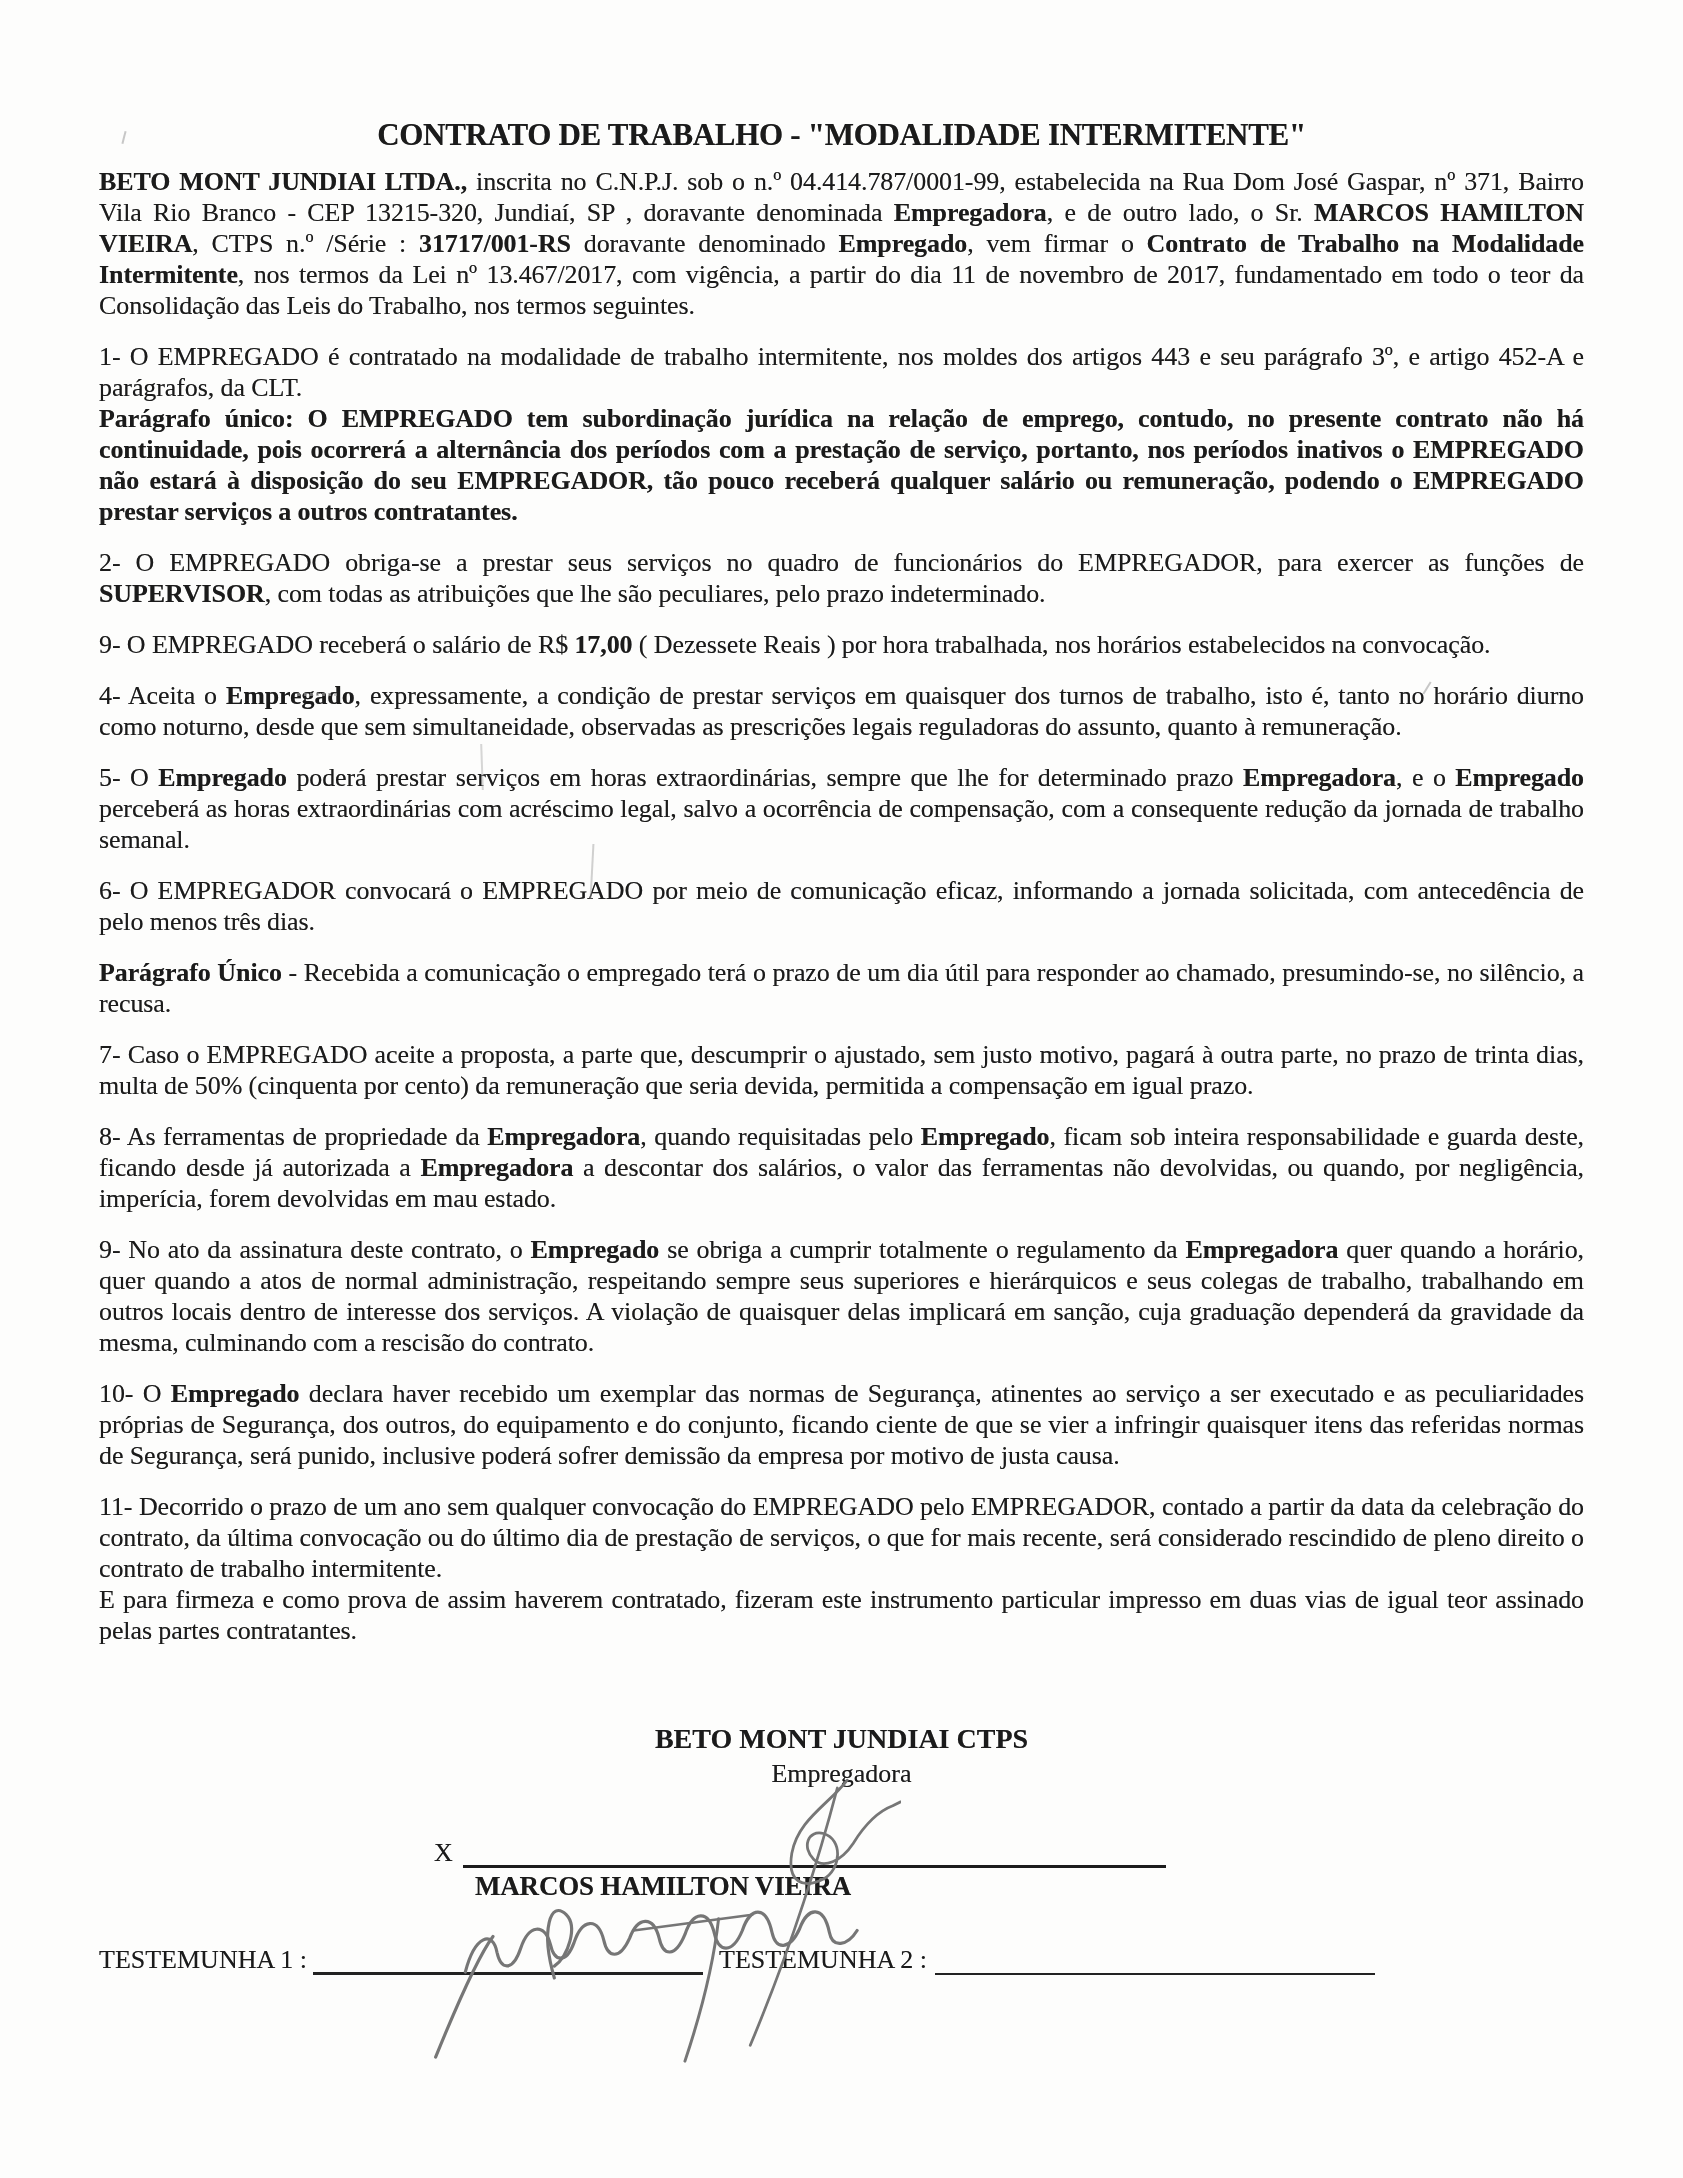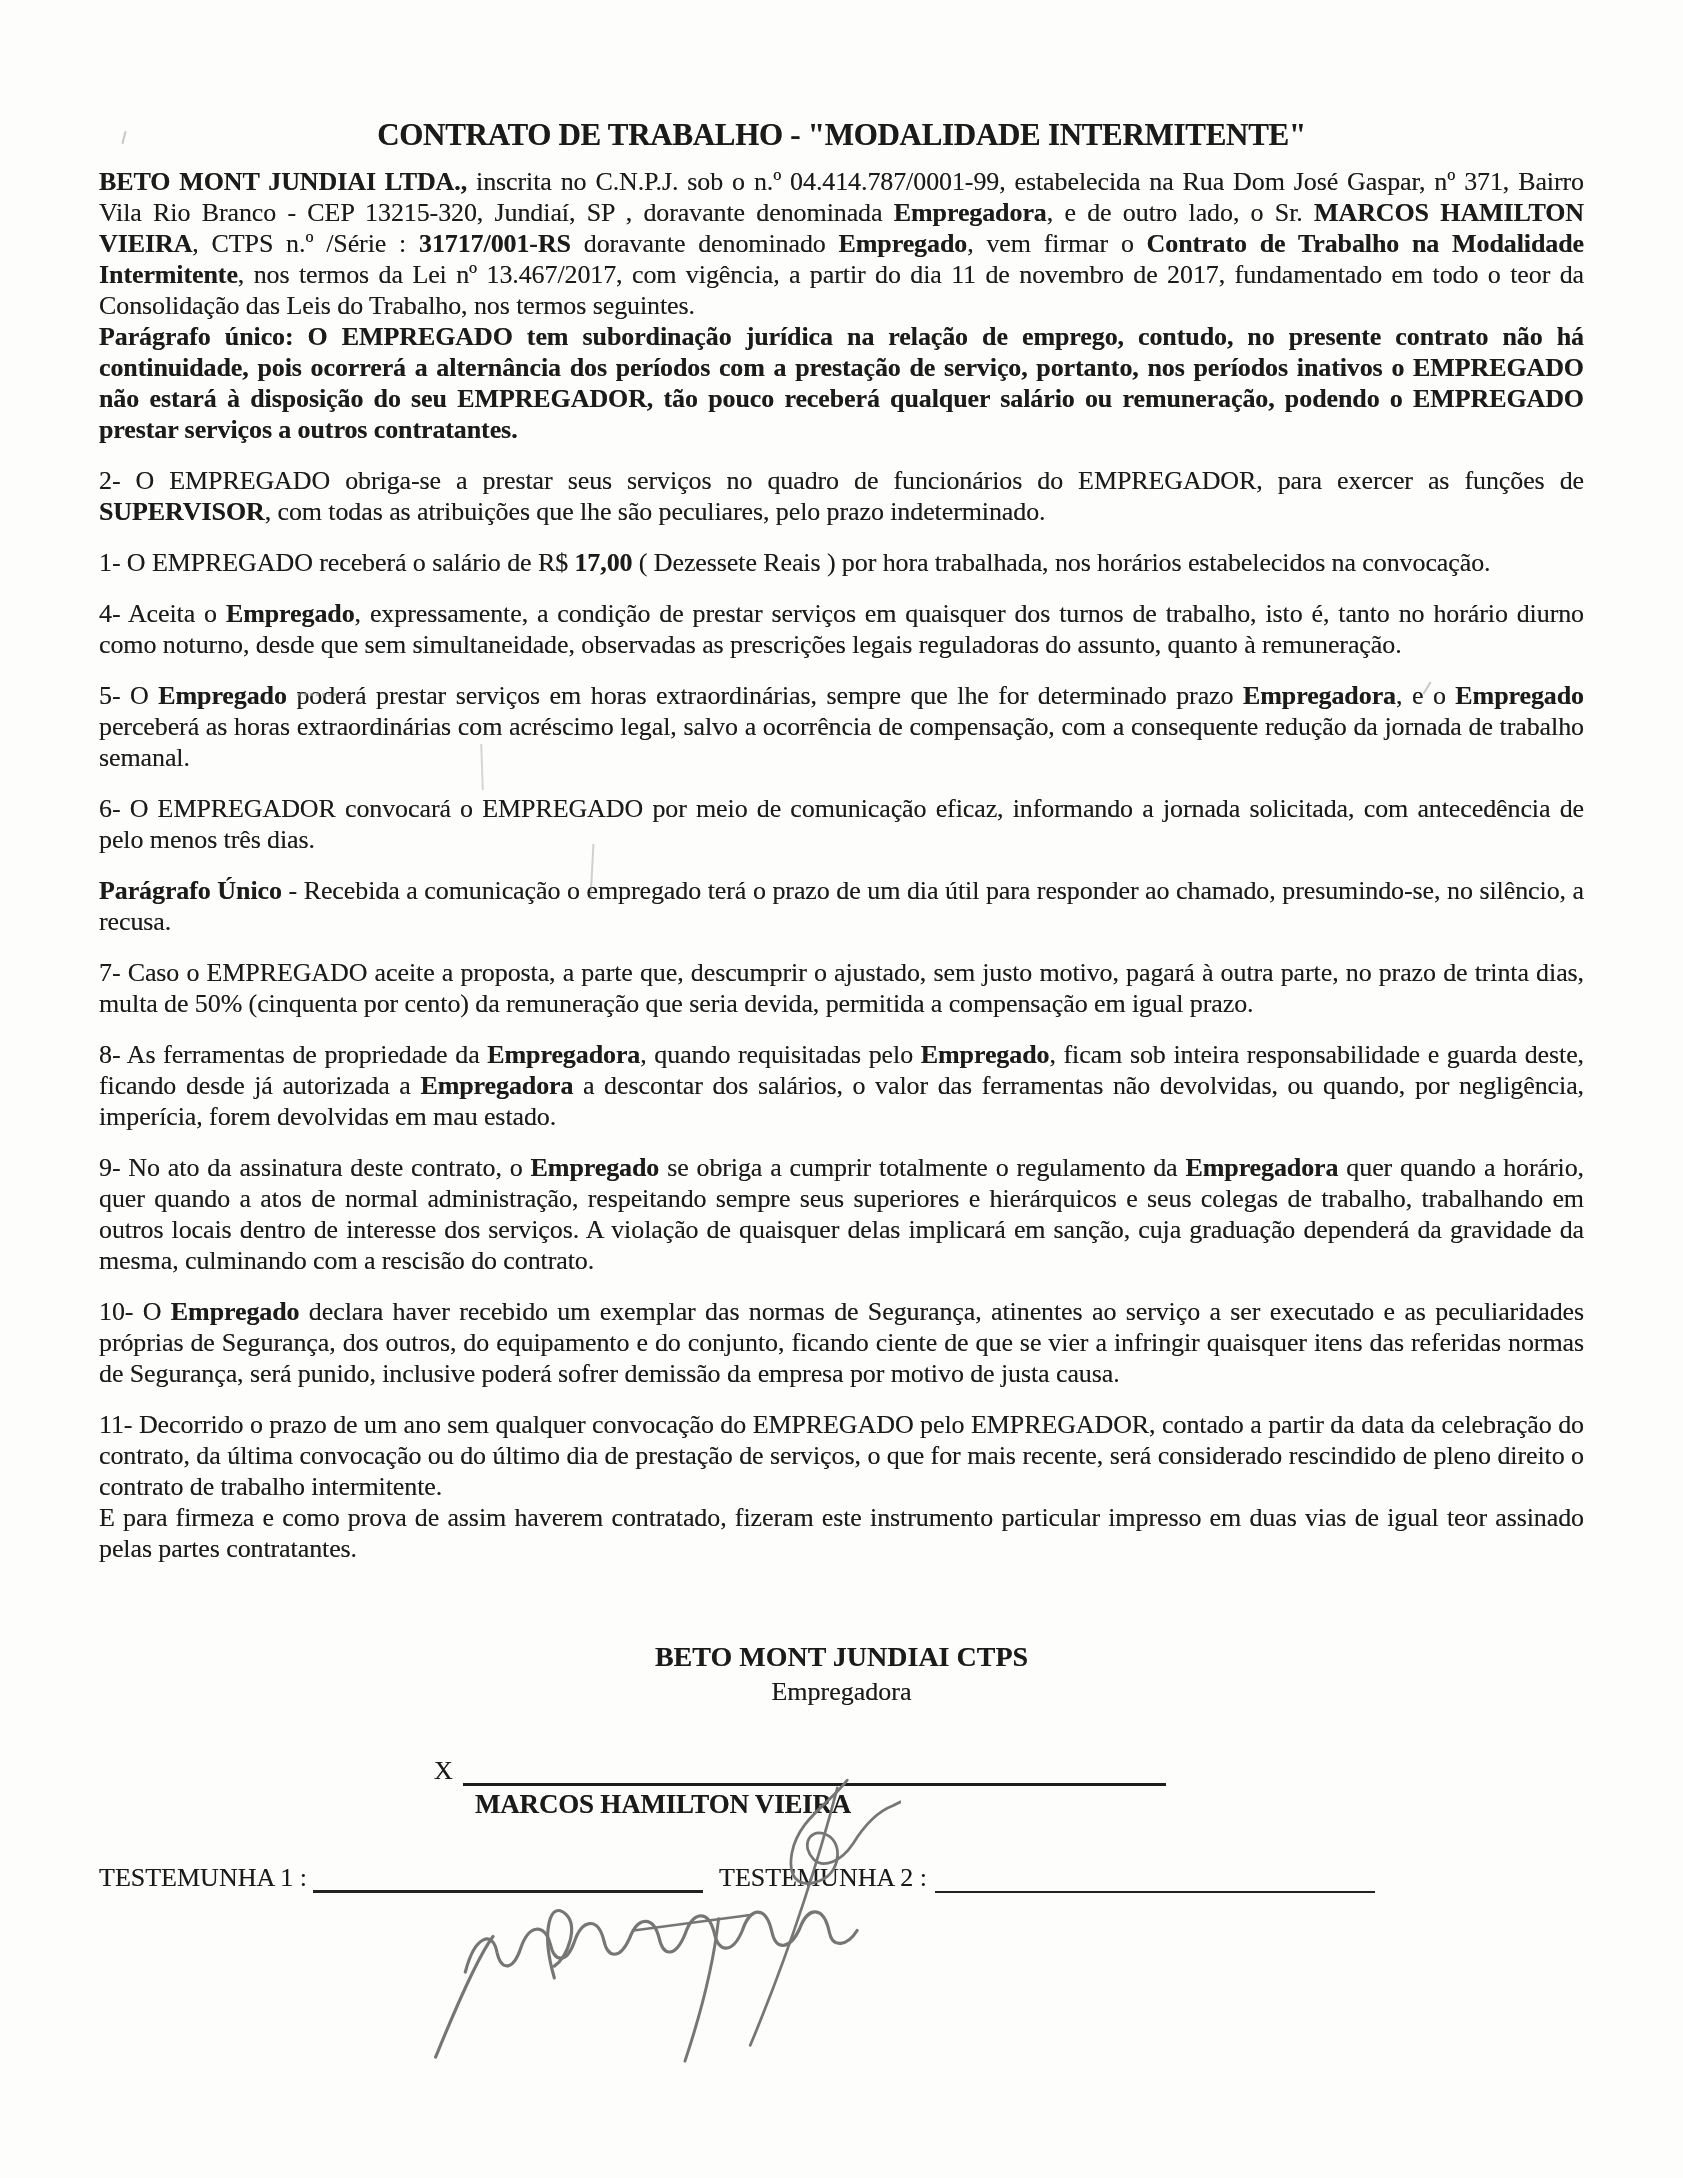--- a/index.html
+++ b/index.html
@@ -56,23 +56,24 @@
   .a5{left:481px;top:744px;width:2px;height:46px;transform:rotate(-2deg);opacity:.4;}
 </style>
 </head>
 <body>
 
 <div class="doc">
   <h1 class="title">CONTRATO DE TRABALHO - "MODALIDADE INTERMITENTE"</h1>
 
   <div id="paragraphs">
       <p class="para"><b>BETO MONT JUNDIAI LTDA.,</b><span> inscrita no C.N.P.J. sob o n.º 04.414.787/0001-99,  estabelecida na Rua Dom José Gaspar, nº 371, Bairro Vila Rio Branco - CEP 13215-320, Jundiaí, SP ,  doravante denominada </span><b>Empregadora</b><span>, e de outro lado, o Sr. </span><b>MARCOS HAMILTON VIEIRA</b><span>, CTPS  n.º /Série : </span><b>31717/001-RS</b><span> doravante denominado </span><b>Empregado</b><span>,  vem firmar o </span><b>Contrato de Trabalho na Modalidade Intermitente</b><span>, nos termos da Lei nº 13.467/2017, com vigência, a partir do dia 11 de novembro de 2017, fundamentado em todo o teor da Consolidação das Leis do Trabalho, nos termos seguintes.</span></p>
+      <p class="para"><span>1- O EMPREGADO é contratado na modalidade de trabalho intermitente, nos moldes dos artigos 443 e seu parágrafo 3º, e artigo 452-A e parágrafos, da CLT.</span></p>
       <p class="para tight"><b>Parágrafo único: O EMPREGADO tem subordinação jurídica na relação de emprego, contudo, no presente contrato não há continuidade, pois ocorrerá a alternância dos períodos com a prestação de serviço, portanto, nos períodos inativos o EMPREGADO não estará à disposição do seu EMPREGADOR, tão pouco receberá qualquer salário ou remuneração, podendo o EMPREGADO prestar serviços a outros contratantes.</b></p>
       <p class="para"><span>2- O EMPREGADO obriga-se a prestar seus serviços no quadro de funcionários do EMPREGADOR, para exercer as funções de </span><b>SUPERVISOR</b><span>, com todas as atribuições que lhe são peculiares, pelo prazo indeterminado.</span></p>
-      <p class="para"><span>1- O EMPREGADO receberá o salário de R$ </span><b>17,00</b><span> ( Dezessete Reais  ) por hora trabalhada, nos horários estabelecidos na convocação.</span></p>
+      <p class="para"><span>9- O EMPREGADO receberá o salário de R$ </span><b>17,00</b><span> ( Dezessete Reais  ) por hora trabalhada, nos horários estabelecidos na convocação.</span></p>
       <p class="para"><span>4- Aceita o </span><b>Empregado</b><span>, expressamente, a condição de prestar serviços em quaisquer dos turnos de trabalho, isto é, tanto no horário diurno como noturno, desde que sem simultaneidade, observadas as prescrições legais reguladoras do assunto, quanto à remuneração.</span></p>
       <p class="para"><span>5- O </span><b>Empregado</b><span> poderá prestar serviços em horas extraordinárias, sempre que lhe for determinado prazo </span><b>Empregadora</b><span>, e o </span><b>Empregado</b><span> perceberá as horas extraordinárias com acréscimo legal, salvo a ocorrência de compensação, com a consequente redução da jornada de trabalho semanal.</span></p>
       <p class="para"><span>6- O EMPREGADOR convocará o EMPREGADO por meio de comunicação eficaz, informando a jornada solicitada, com antecedência de pelo menos três dias.</span></p>
       <p class="para"><b>Parágrafo Único</b><span> - Recebida a comunicação o empregado terá o prazo de um dia útil para responder ao chamado, presumindo-se, no silêncio, a recusa.</span></p>
       <p class="para"><span>7- Caso o EMPREGADO aceite a proposta, a parte que, descumprir o ajustado,  sem justo motivo, pagará à outra parte, no prazo de trinta dias, multa de 50% (cinquenta por cento) da remuneração que seria devida, permitida a compensação em igual prazo.</span></p>
       <p class="para"><span>8- As ferramentas de propriedade da </span><b>Empregadora</b><span>, quando requisitadas pelo </span><b>Empregado</b><span>, ficam sob inteira responsabilidade e guarda deste, ficando desde já autorizada a </span><b>Empregadora</b><span> a descontar dos salários, o valor das ferramentas não devolvidas, ou quando, por negligência, imperícia, forem devolvidas em mau estado.</span></p>
       <p class="para"><span>9- No ato da assinatura deste contrato, o </span><b>Empregado</b><span> se obriga a cumprir totalmente o regulamento da </span><b>Empregadora</b><span> quer quando a horário, quer quando a atos de normal administração, respeitando sempre seus superiores e hierárquicos e seus colegas de trabalho, trabalhando em outros locais dentro de interesse dos serviços. A violação de quaisquer delas implicará em sanção, cuja graduação dependerá da gravidade da mesma, culminando com a rescisão do contrato.</span></p>
       <p class="para"><span>10- O </span><b>Empregado</b><span> declara haver recebido um exemplar das normas de Segurança, atinentes ao serviço a ser executado e as peculiaridades próprias de Segurança, dos outros, do equipamento e do conjunto, ficando ciente de que se vier a infringir quaisquer itens das referidas normas de Segurança, será punido, inclusive poderá sofrer demissão da empresa por motivo de justa causa.</span></p>
       <p class="para"><span>11- Decorrido o prazo de um ano sem qualquer convocação do EMPREGADO pelo EMPREGADOR, contado a partir da data da celebração do contrato, da última convocação ou do último dia de prestação de serviços, o que for mais recente, será considerado rescindido de pleno direito o contrato de trabalho intermitente.</span></p>
       <p class="para tight"><span>E para firmeza e como prova de assim haverem contratado, fizeram este instrumento particular impresso em duas vias de igual teor assinado pelas partes contratantes.</span></p>

